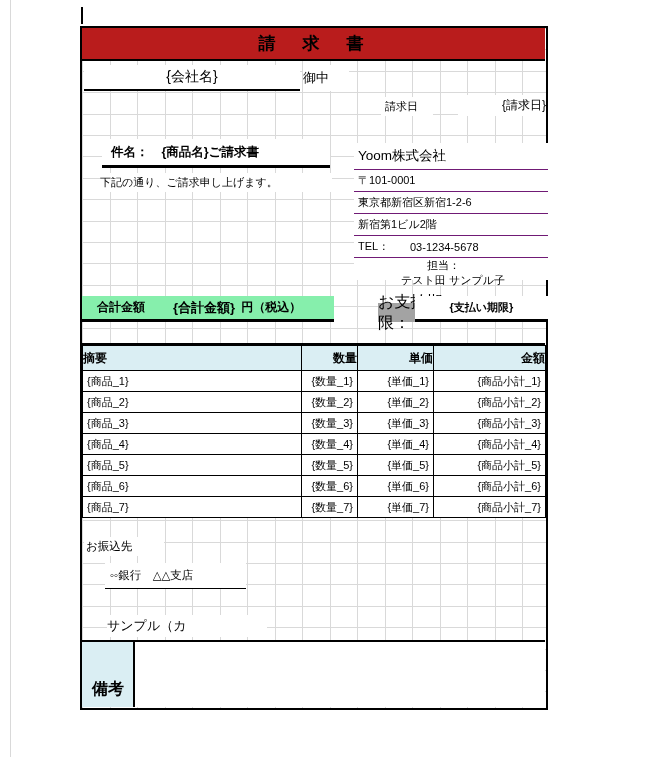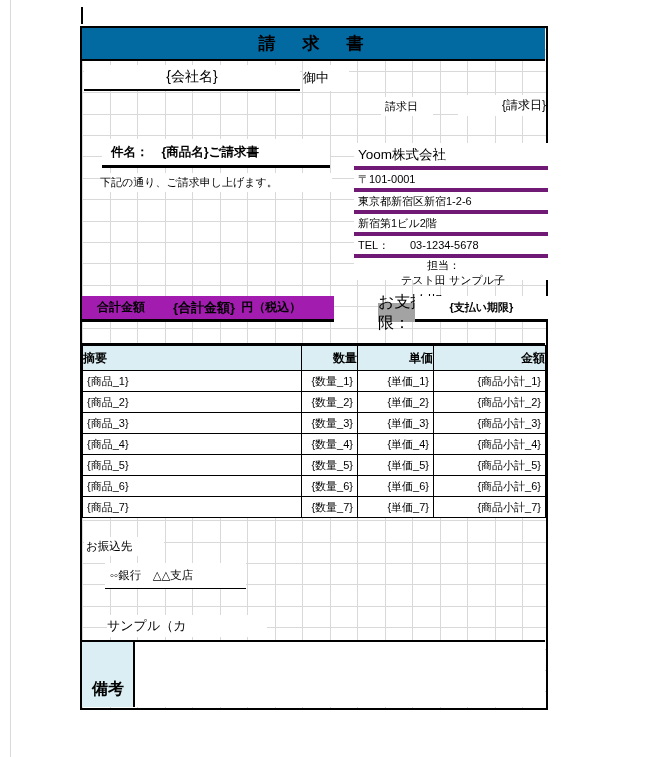--- a/index.html
+++ b/index.html
@@ -22,21 +22,21 @@
   }
   .gridlayer {
     position:absolute; left:0; top:0; right:0; bottom:0; z-index:0;
     background-image:
       repeating-linear-gradient(to right, #d9d9d9 0 1px, transparent 1px 27.5px),
       repeating-linear-gradient(to bottom, #d9d9d9 0 1px, transparent 1px 21.4px);
   }
   .invoice > .layer { position:absolute; z-index:1; }
 
   .title-row {
-    left:0; top:0; width:463px; height:33px; background:#0369a1;
+    left:0; top:0; width:463px; height:33px; background:#b91c1c;
     border-bottom:2.5px solid #000;
     display:flex; align-items:center; justify-content:center;
     font-size:17px; font-weight:bold; letter-spacing:5px;
   }
   .company-cell {
     left:2px; top:37px; width:216px; height:26px; background:#fff;
     border-bottom:2px solid #000;
     display:flex; align-items:center; justify-content:center; font-size:14px;
   }
   .honorific-cell {
@@ -52,28 +52,28 @@
     left:0; top:111px; width:228px; height:29px; background:#fff;
     border-bottom:3px solid #000;
     display:flex; align-items:center; font-weight:bold; font-size:12.5px;margin-left:20px;
   }
   .subject-row .subj-label { padding-left:9px; }
   .subject-row .subj-value { padding-left:13px; }
   .greeting { left:18px; top:145px; width:232px; height:19px; background:#fff;
     font-size:11px; display:flex; align-items:center; }
 
   .issuer-block { left:272px; top:115px; width:194px; background:#fff; }
-  .issuer-block .irow { display:flex; align-items:center; border-bottom:4px solid #701a75;
+  .issuer-block .irow { display:flex; align-items:center; border-bottom:1px solid #701a75;
     padding-left:4px; font-size:11px; height:22px; }
   .issuer-block .irow.name { font-size:13.5px; height:27px; }
   .issuer-block .irow:last-child { border-bottom:none;flex-direction:column; }
   .issuer-block .ilabel { width:52px; }
 
   .total-left {
-    left:0; top:268px; width:252px; height:26px; background:#a21caf;
+    left:0; top:268px; width:252px; height:26px; background:#86efac;
     border-bottom:3px solid #000; display:flex; align-items:center;
   }
   .total-label { font-weight:bold; font-size:12px; padding-left:15px; }
   .total-value { font-weight:bold; font-size:13px; margin-left:28px; }
   .total-suffix { font-weight:bold; font-size:12px; margin-left:6px; }
   .due-label { left:260px; top:275px; width:74px; height:19px; background:#a3a3a3;
     font-size:16px; display:flex; align-items:center; justify-content:center;margin-left:36px; }
   .due-value {
     left:333px; top:268px; width:133px; height:26px; background:#fff;
     border-bottom:3px solid #000; display:flex; align-items:center; justify-content:center;

